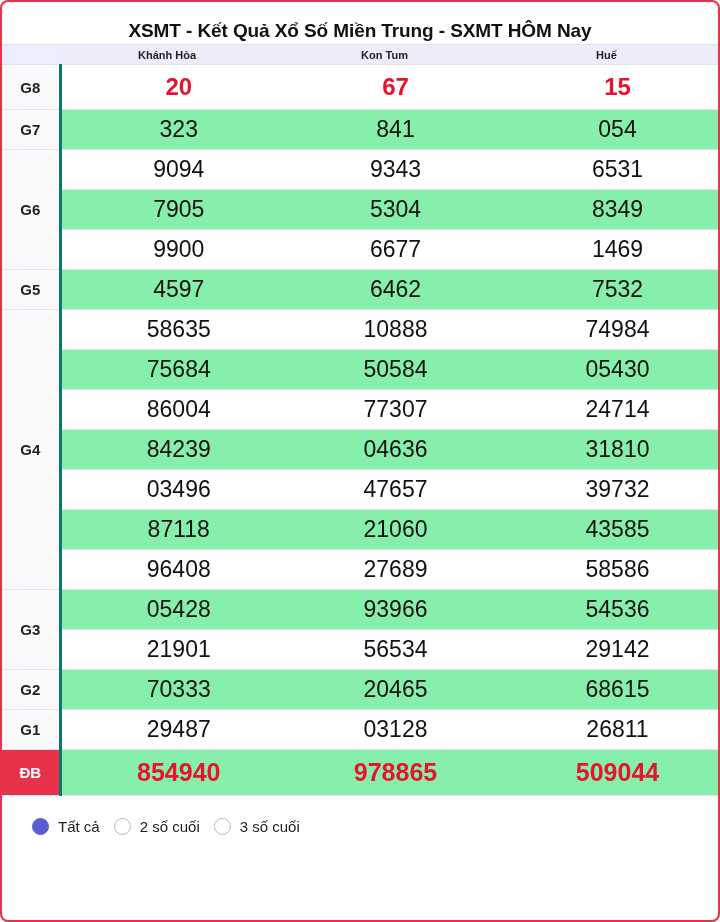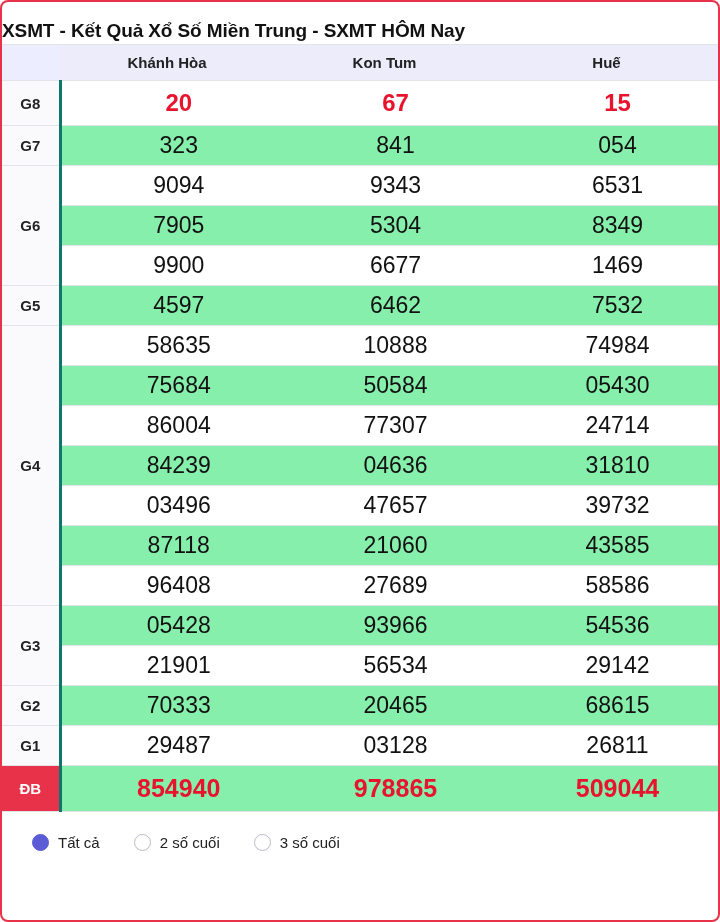--- a/index.html
+++ b/index.html
@@ -17,21 +17,21 @@
   .page {
     width: 720px;
     height: 922px;
     border: 2px solid #e8324a;
     border-radius: 8px;
     overflow: hidden;
     background: #ffffff;
     position: relative;
   }
   .title {
-    text-align: left;
+    text-align: center;
     font-size: 19px;
     font-weight: bold;
     color: #111111;
     padding-top: 18px;
     padding-bottom: 2px;
     letter-spacing: -0.1px;
   }
   .breadcrumb {
     text-align: center;
     font-size: 15px;
@@ -57,24 +57,24 @@
   table.results col.c2 { width: 221px; }
   table.results col.c3 { width: 223px; }
   table.results th, table.results td {
     border-top: 1px solid #e3e3ea;
     border-bottom: 1px solid #e3e3ea;
     text-align: center;
     vertical-align: middle;
   }
   thead th {
     background: #ececfb;
-    font-size: 15px;
+    font-size: 11px;
     font-weight: bold;
     color: #222;
-    height: 36px;
+    height: 20px;
     border-top: 1px solid #dcdcec;
     border-bottom: 1px solid #dcdcec;
   }
   thead th.corner {
     background: #eceeff;
   }
   td.prize-label {
     font-size: 15px;
     font-weight: bold;
     color: #222;
@@ -102,21 +102,21 @@
   }
   tr.db td.prize-label {
     background: #e8324a;
     color: #ffffff;
     font-weight: bold;
   }
   tr.row-alt td.num { background: #86efac; }
   .footer {
     display: flex;
     align-items: center;
-    gap: 34px;
+    gap: 14px;
     padding: 22px 0 0 30px;
     font-size: 15px;
     color: #222;
   }
   .opt {
     display: flex;
     align-items: center;
     gap: 9px;
     cursor: pointer;
   }

